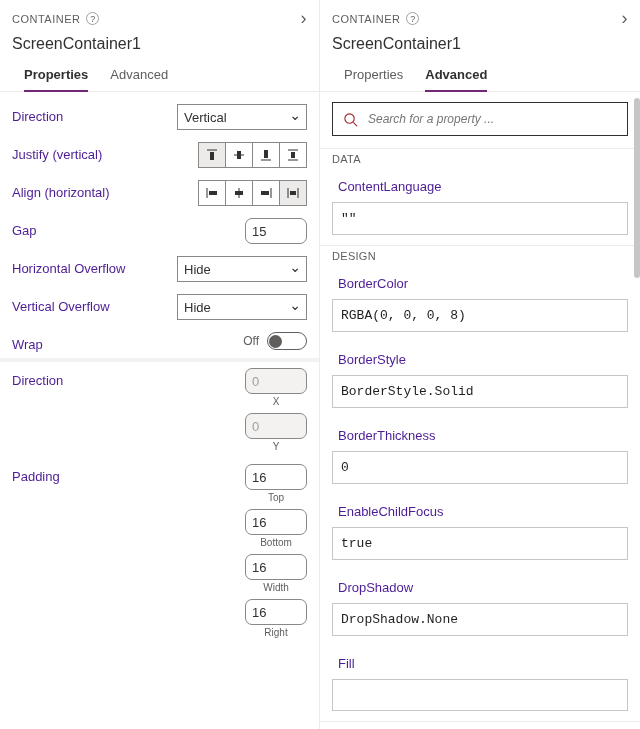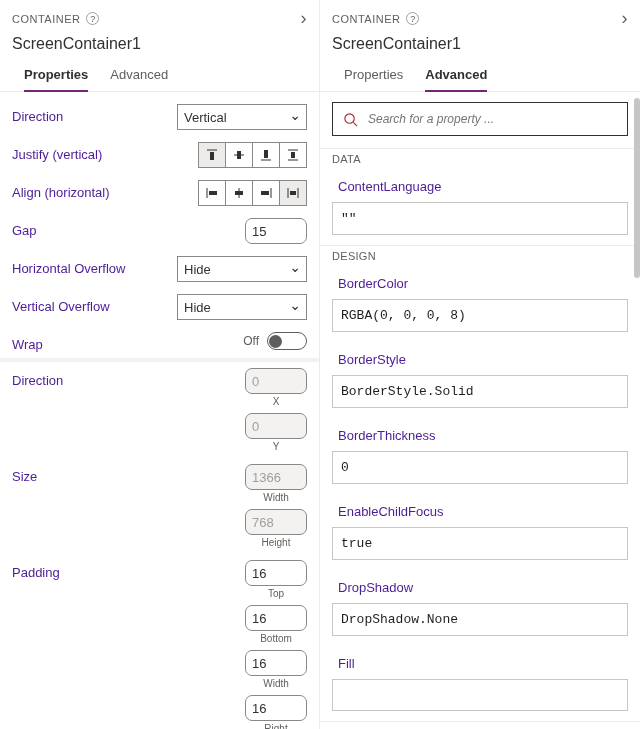--- a/index.html
+++ b/index.html
@@ -211,33 +211,20 @@
               <input class="fld num readonly" readonly="" value="0" style="">
               <span class="sublabel">X</span>
             </div>
           <div class="stack">
               <input class="fld num readonly" readonly="" value="0" style="">
               <span class="sublabel">Y</span>
             </div>
         </div>
       </div>
 
-      <div class="prop-row">
-        <div class="prop-label">Size</div>
-        <div class="prop-ctrl">
-          <div class="stack">
-              <input class="fld num readonly" readonly="" value="1366" style="">
-              <span class="sublabel">Width</span>
-            </div>
-          <div class="stack">
-              <input class="fld num readonly" readonly="" value="768" style="">
-              <span class="sublabel">Height</span>
-            </div>
-        </div>
-      </div>
 
       <div class="prop-row">
         <div class="prop-label">Padding</div>
         <div class="prop-ctrl">
           <div class="stack">
               <input class="fld num" value="16" style="">
               <span class="sublabel">Top</span>
             </div>
           <div class="stack">
               <input class="fld num" value="16" style="">

